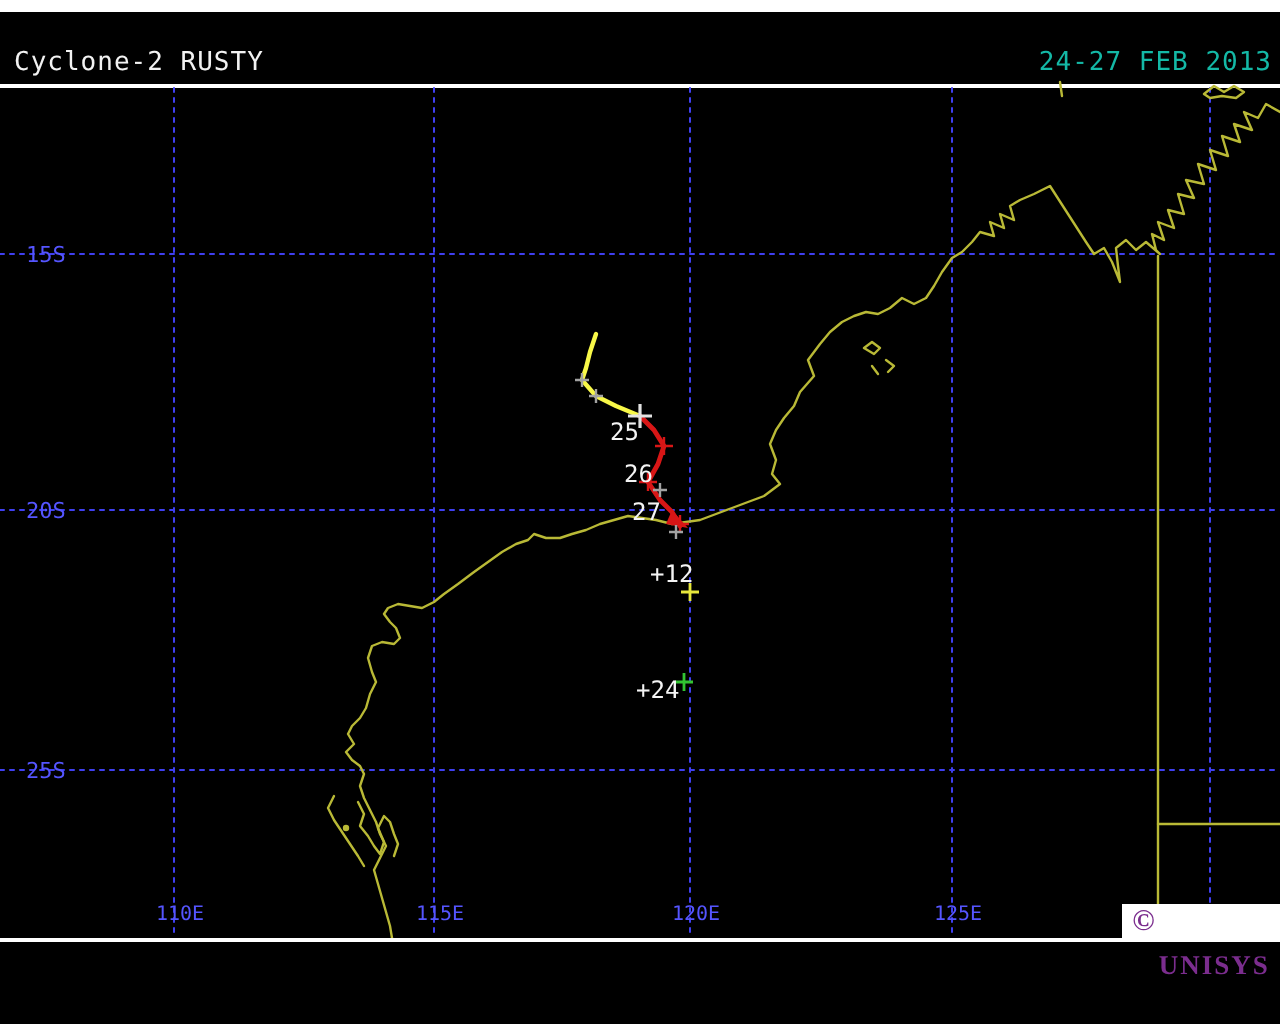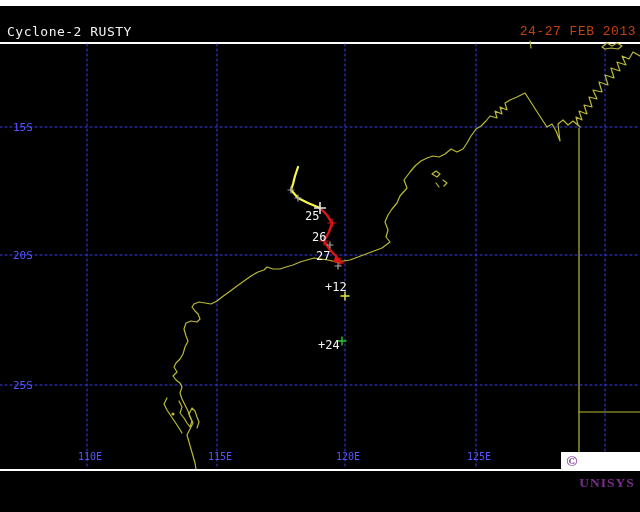--- a/index.html
+++ b/index.html
@@ -3,21 +3,21 @@
 <meta charset="utf-8">
 <style>
   html,body{margin:0;padding:0;background:#000;}
   #screen{
     position:relative;width:640px;height:512px;background:#000;overflow:hidden;
     font-family:"DejaVu Sans Mono", monospace;
   }
   .abs{position:absolute;}
   #top-strip{left:0;top:0;width:640px;height:6px;background:#ffffff;}
   #title{left:7px;top:24px;color:#f2f2f2;font-size:13px;letter-spacing:0.5px;white-space:pre;}
-  #date-range{right:4px;top:24px;color:#c2410c;font-size:13px;letter-spacing:0.5px;white-space:pre;font-family:Liberation Mono, monospace;}
+  #date-range{right:4px;top:24px;color:#14b8a6;font-size:13px;letter-spacing:0.5px;white-space:pre;}
   #title-underline{left:0;top:42px;width:640px;height:2px;background:#ffffff;}
   #bottom-line{left:0;top:469px;width:640px;height:2px;background:#ffffff;}
   #map-svg{left:0;top:0;}
   #unisys-box{
     left:561px;top:452px;width:79px;height:18px;background:#ffffff;
     display:flex;align-items:center;justify-content:center;
     font-family:"Liberation Serif", serif;font-weight:bold;color:#7b2d8e;
   }
   #unisys-box .copy{font-size:15px;margin-right:2px;line-height:1;}
   #unisys-box .name{font-size:13.5px;letter-spacing:1px;line-height:1;margin-top:43px;}

